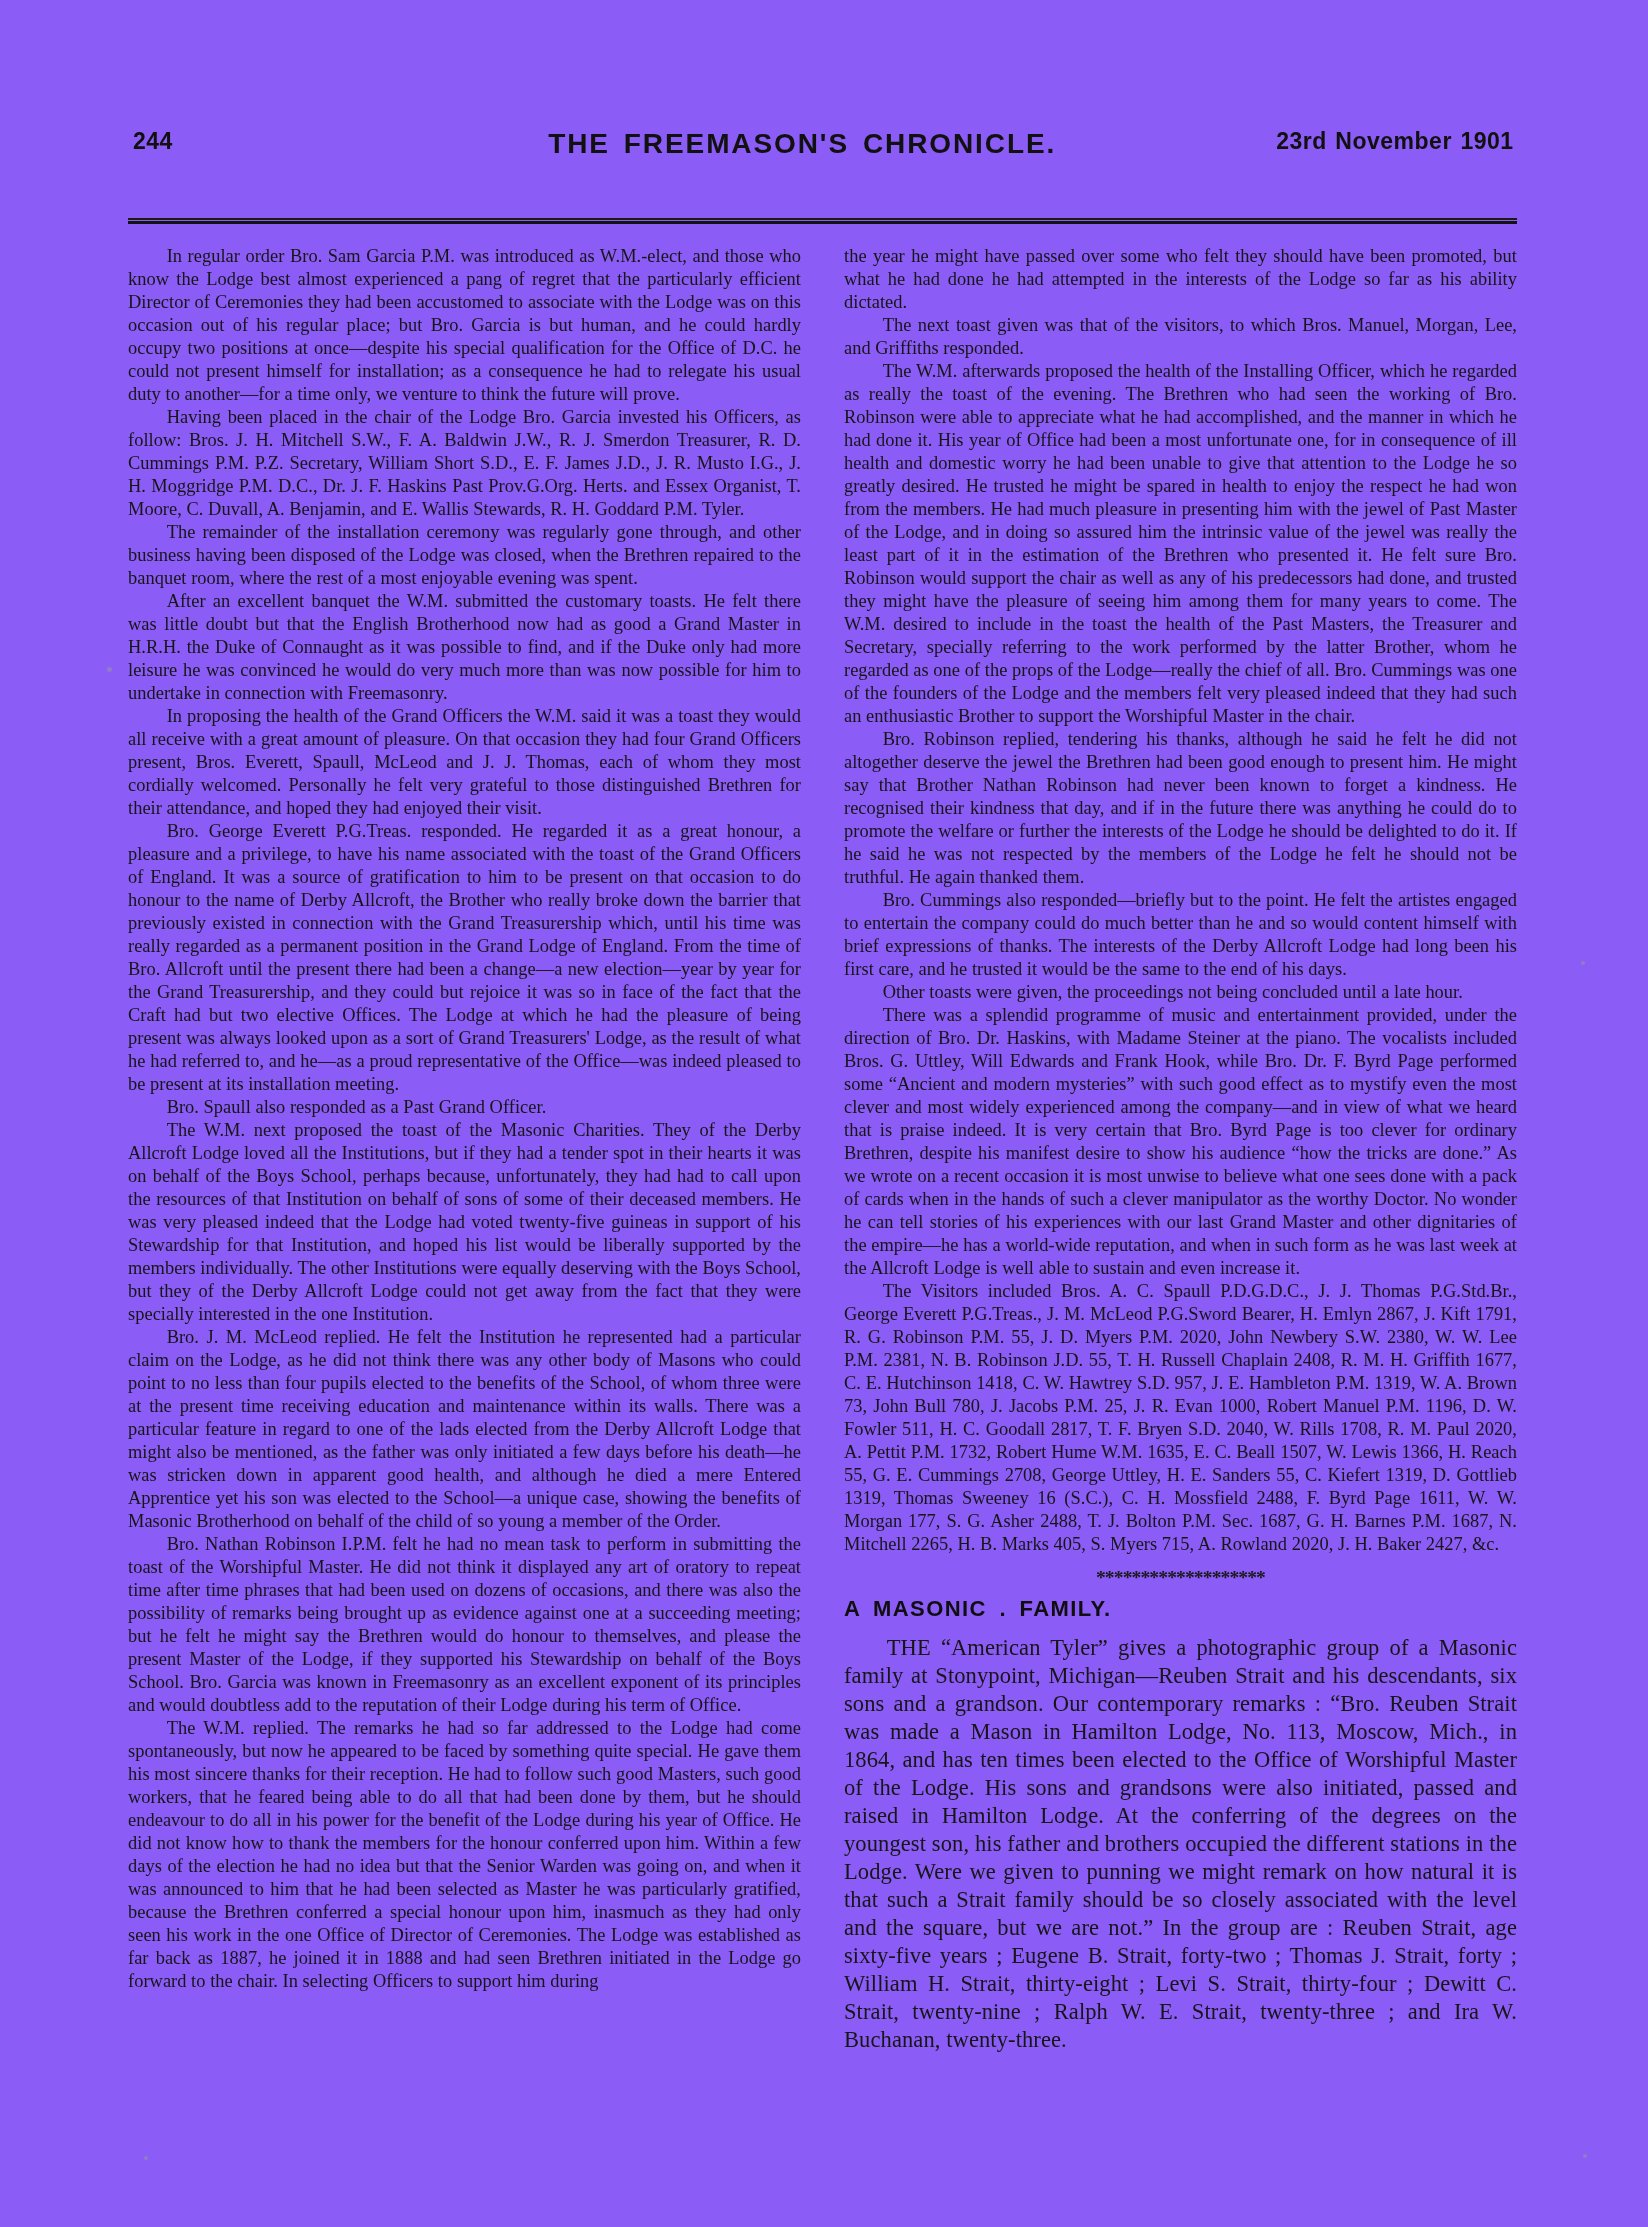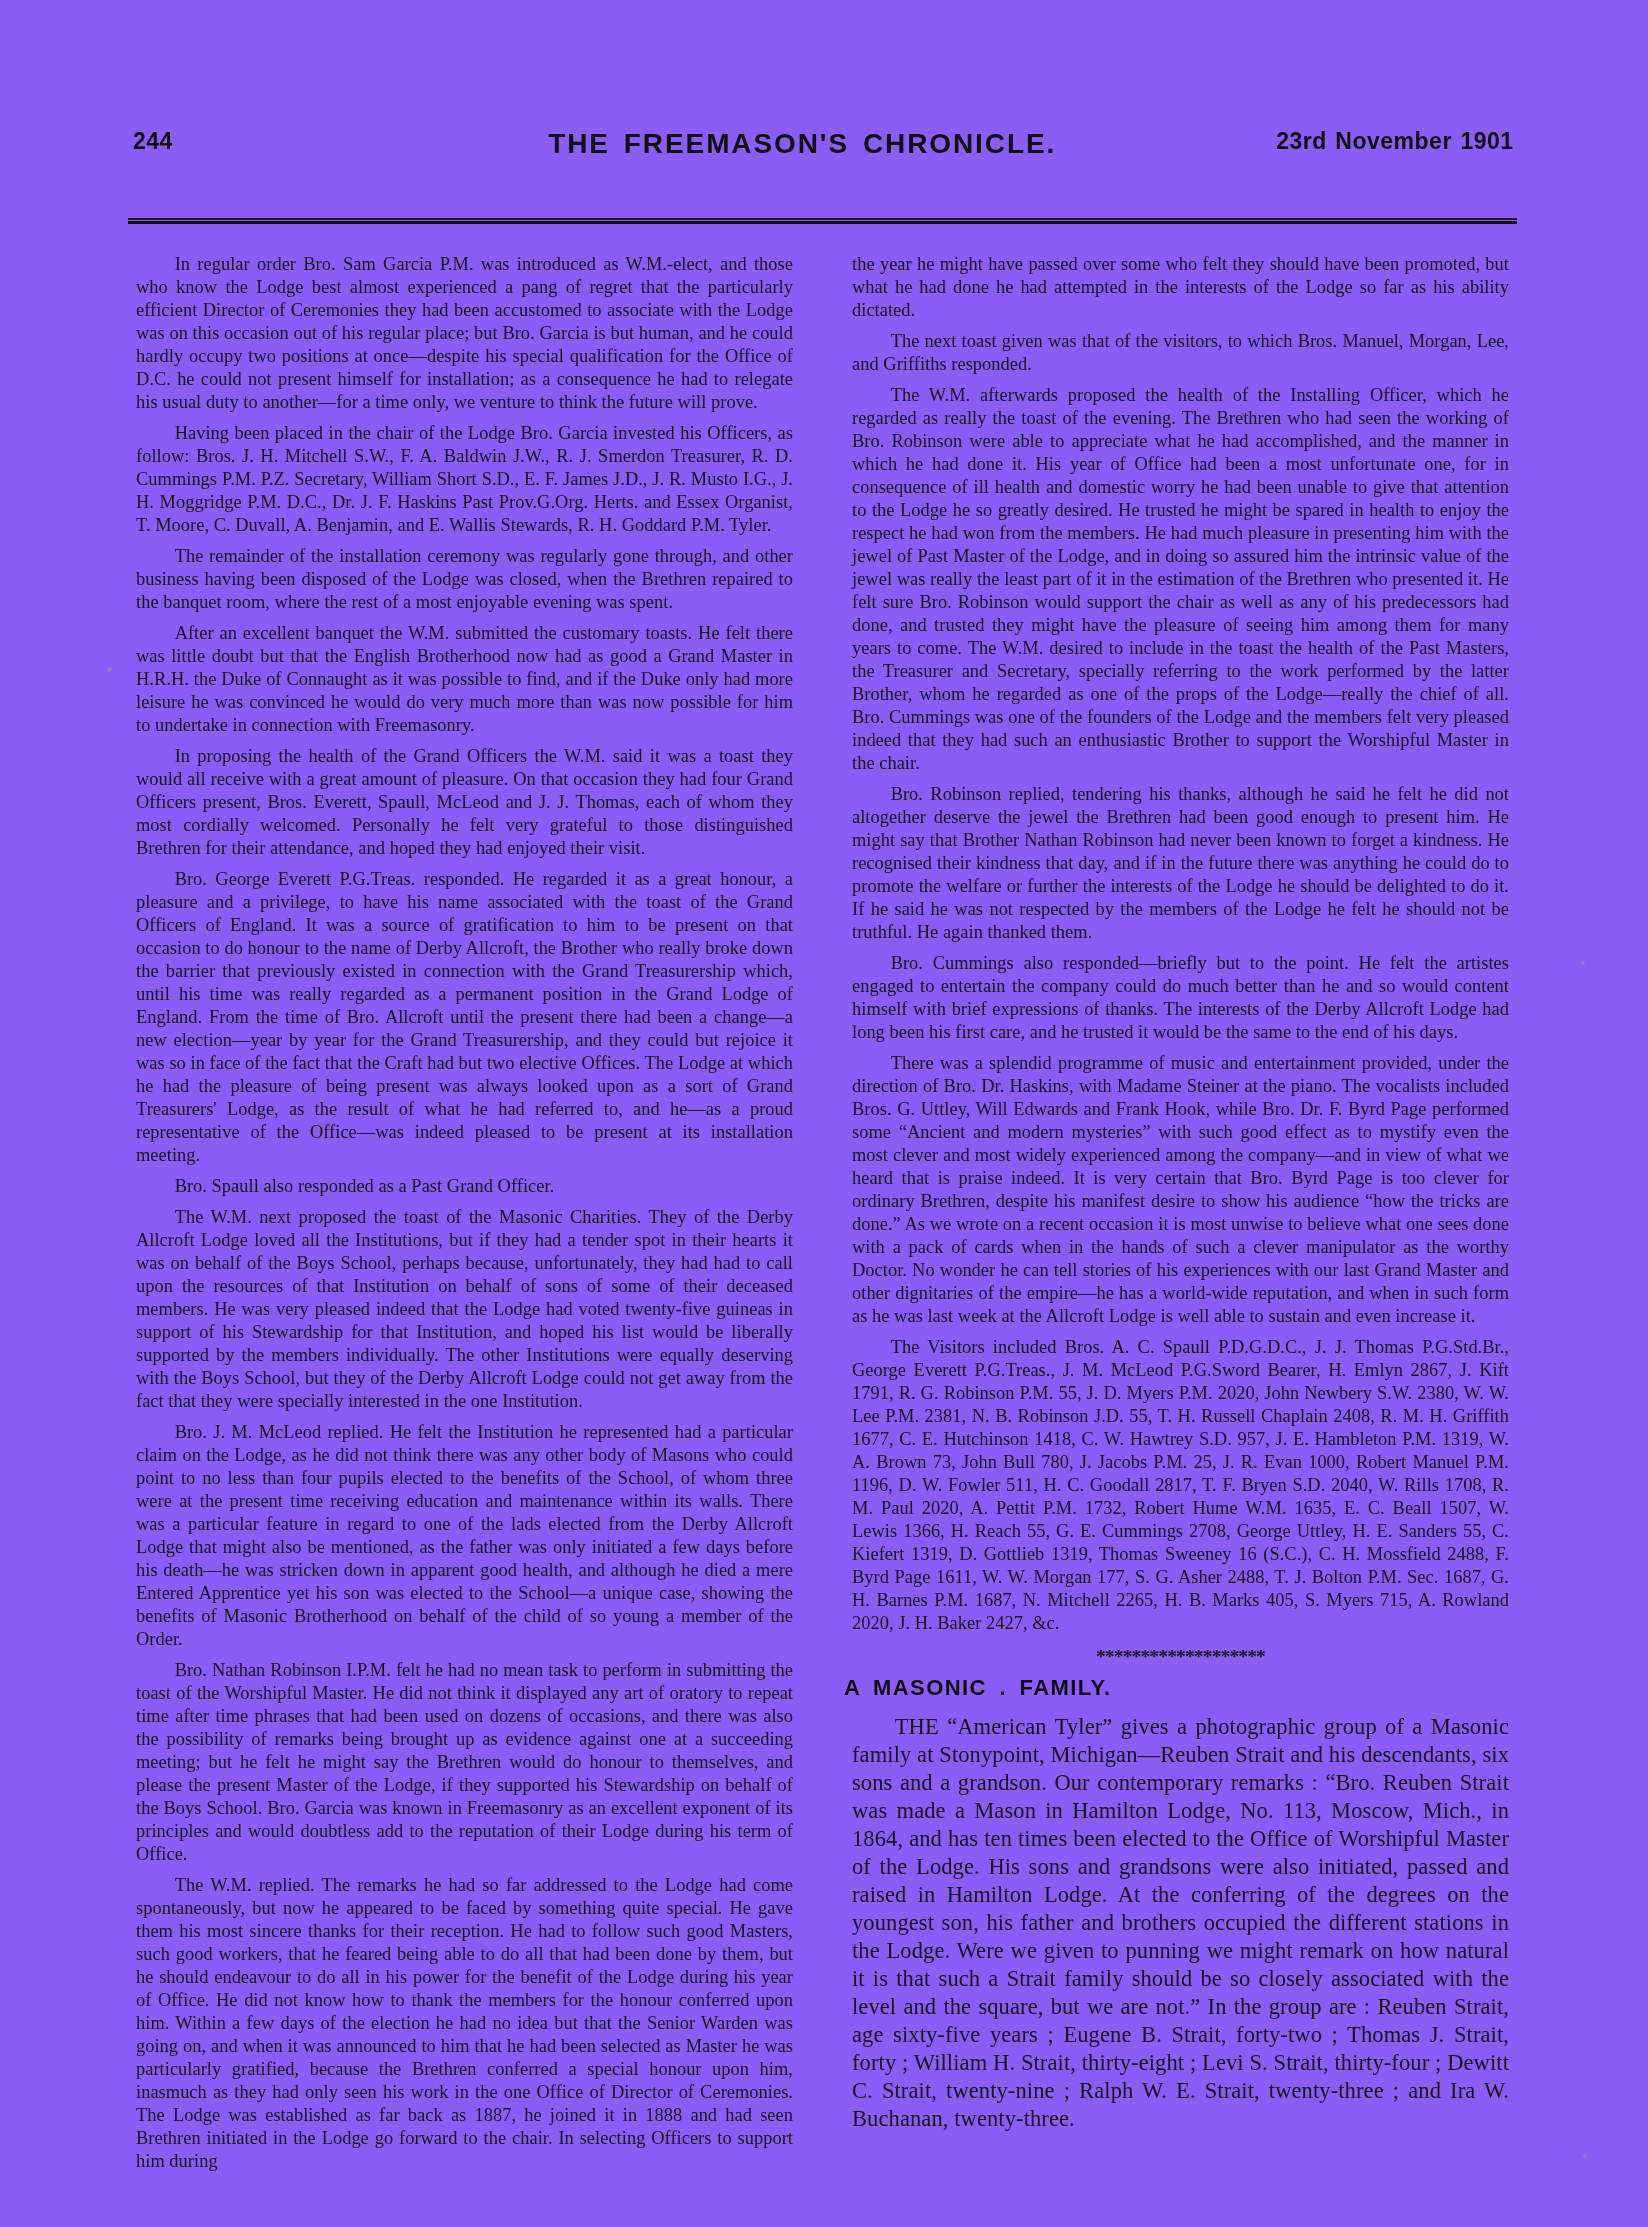--- a/index.html
+++ b/index.html
@@ -91,21 +91,21 @@
     display: flex;
     gap: 43px;
     align-items: flex-start;
   }
   .col {
     width: 673px;
     flex: 0 0 673px;
   }
 
   p.para {
-    margin: 8px;
+    margin: 0;
     font-size: 18.4px;
     line-height: 23px;
     text-align: justify;
     text-indent: 2.1em;
     text-justify: inter-word;
     letter-spacing: 0.04px;
     -webkit-hyphens: none;
     hyphens: none;
   }
   p.para.noindent {
@@ -188,20 +188,21 @@
         <p class="para">Bro. Nathan Robinson I.P.M. felt he had no mean task to perform in submitting the toast of the Worshipful Master. He did not think it displayed any art of oratory to repeat time after time phrases that had been used on dozens of occasions, and there was also the possibility of remarks being brought up as evidence against one at a succeeding meeting; but he felt he might say the Brethren would do honour to themselves, and please the present Master of the Lodge, if they supported his Stewardship on behalf of the Boys School. Bro. Garcia was known in Freemasonry as an excellent exponent of its principles and would doubtless add to the reputation of their Lodge during his term of Office.</p>
         <p class="para">The W.M. replied. The remarks he had so far addressed to the Lodge had come spontaneously, but now he appeared to be faced by something quite special. He gave them his most sincere thanks for their reception. He had to follow such good Masters, such good workers, that he feared being able to do all that had been done by them, but he should endeavour to do all in his power for the benefit of the Lodge during his year of Office. He did not know how to thank the members for the honour conferred upon him. Within a few days of the election he had no idea but that the Senior Warden was going on, and when it was announced to him that he had been selected as Master he was particularly gratified, because the Brethren conferred a special honour upon him, inasmuch as they had only seen his work in the one Office of Director of Ceremonies. The Lodge was established as far back as 1887, he joined it in 1888 and had seen Brethren initiated in the Lodge go forward to the chair. In selecting Officers to support him during</p>
       </div>
 
       <div class="col">
         <p class="para noindent">the year he might have passed over some who felt they should have been promoted, but what he had done he had attempted in the interests of the Lodge so far as his ability dictated.</p>
         <p class="para">The next toast given was that of the visitors, to which Bros. Manuel, Morgan, Lee, and Griffiths responded.</p>
         <p class="para">The W.M. afterwards proposed the health of the Installing Officer, which he regarded as really the toast of the evening. The Brethren who had seen the working of Bro. Robinson were able to appreciate what he had accomplished, and the manner in which he had done it. His year of Office had been a most unfortunate one, for in consequence of ill health and domestic worry he had been unable to give that attention to the Lodge he so greatly desired. He trusted he might be spared in health to enjoy the respect he had won from the members. He had much pleasure in presenting him with the jewel of Past Master of the Lodge, and in doing so assured him the intrinsic value of the jewel was really the least part of it in the estimation of the Brethren who presented it. He felt sure Bro. Robinson would support the chair as well as any of his predecessors had done, and trusted they might have the pleasure of seeing him among them for many years to come. The W.M. desired to include in the toast the health of the Past Masters, the Treasurer and Secretary, specially referring to the work performed by the latter Brother, whom he regarded as one of the props of the Lodge—really the chief of all. Bro. Cummings was one of the founders of the Lodge and the members felt very pleased indeed that they had such an enthusiastic Brother to support the Worshipful Master in the chair.</p>
         <p class="para">Bro. Robinson replied, tendering his thanks, although he said he felt he did not altogether deserve the jewel the Brethren had been good enough to present him. He might say that Brother Nathan Robinson had never been known to forget a kindness. He recognised their kindness that day, and if in the future there was anything he could do to promote the welfare or further the interests of the Lodge he should be delighted to do it. If he said he was not respected by the members of the Lodge he felt he should not be truthful. He again thanked them.</p>
         <p class="para">Bro. Cummings also responded—briefly but to the point. He felt the artistes engaged to entertain the company could do much better than he and so would content himself with brief expressions of thanks. The interests of the Derby Allcroft Lodge had long been his first care, and he trusted it would be the same to the end of his days.</p>
+        <p class="para">Other toasts were given, the proceedings not being concluded until a late hour.</p>
         <p class="para">There was a splendid programme of music and entertainment provided, under the direction of Bro. Dr. Haskins, with Madame Steiner at the piano. The vocalists included Bros. G. Uttley, Will Edwards and Frank Hook, while Bro. Dr. F. Byrd Page performed some “Ancient and modern mysteries” with such good effect as to mystify even the most clever and most widely experienced among the company—and in view of what we heard that is praise indeed. It is very certain that Bro. Byrd Page is too clever for ordinary Brethren, despite his manifest desire to show his audience “how the tricks are done.” As we wrote on a recent occasion it is most unwise to believe what one sees done with a pack of cards when in the hands of such a clever manipulator as the worthy Doctor. No wonder he can tell stories of his experiences with our last Grand Master and other dignitaries of the empire—he has a world-wide reputation, and when in such form as he was last week at the Allcroft Lodge is well able to sustain and even increase it.</p>
         <p class="para">The Visitors included Bros. A. C. Spaull P.D.G.D.C., J. J. Thomas P.G.Std.Br., George Everett P.G.Treas., J. M. McLeod P.G.Sword Bearer, H. Emlyn 2867, J. Kift 1791, R. G. Robinson P.M. 55, J. D. Myers P.M. 2020, John Newbery S.W. 2380, W. W. Lee P.M. 2381, N. B. Robinson J.D. 55, T. H. Russell Chaplain 2408, R. M. H. Griffith 1677, C. E. Hutchinson 1418, C. W. Hawtrey S.D. 957, J. E. Hambleton P.M. 1319, W. A. Brown 73, John Bull 780, J. Jacobs P.M. 25, J. R. Evan 1000, Robert Manuel P.M. 1196, D. W. Fowler 511, H. C. Goodall 2817, T. F. Bryen S.D. 2040, W. Rills 1708, R. M. Paul 2020, A. Pettit P.M. 1732, Robert Hume W.M. 1635, E. C. Beall 1507, W. Lewis 1366, H. Reach 55, G. E. Cummings 2708, George Uttley, H. E. Sanders 55, C. Kiefert 1319, D. Gottlieb 1319, Thomas Sweeney 16 (S.C.), C. H. Mossfield 2488, F. Byrd Page 1611, W. W. Morgan 177, S. G. Asher 2488, T. J. Bolton P.M. Sec. 1687, G. H. Barnes P.M. 1687, N. Mitchell 2265, H. B. Marks 405, S. Myers 715, A. Rowland 2020, J. H. Baker 2427, &amp;c.</p>
 
         <div class="asterisk-rule">*******************</div>
 
         <h2 class="section-title">A  MASONIC . FAMILY.</h2>
 
         <p class="para large">THE “American Tyler” gives a photographic group of a Masonic family at Stonypoint, Michigan—Reuben Strait and his descendants, six sons and a grandson. Our contemporary remarks : “Bro. Reuben Strait was made a Mason in Hamilton Lodge, No. 113, Moscow, Mich., in 1864, and has ten times been elected to the Office of Worshipful Master of the Lodge. His sons and grandsons were also initiated, passed and raised in Hamilton Lodge. At the conferring of the degrees on the youngest son, his father and brothers occupied the different stations in the Lodge. Were we given to punning we might remark on how natural it is that such a Strait family should be so closely associated with the level and the square, but we are not.” In the group are : Reuben Strait, age sixty-five years ; Eugene B. Strait, forty-two ; Thomas J. Strait, forty ; William H. Strait, thirty-eight ; Levi S. Strait, thirty-four ; Dewitt C. Strait, twenty-nine ; Ralph W. E. Strait, twenty-three ; and Ira W. Buchanan, twenty-three.</p>
       </div>
 

